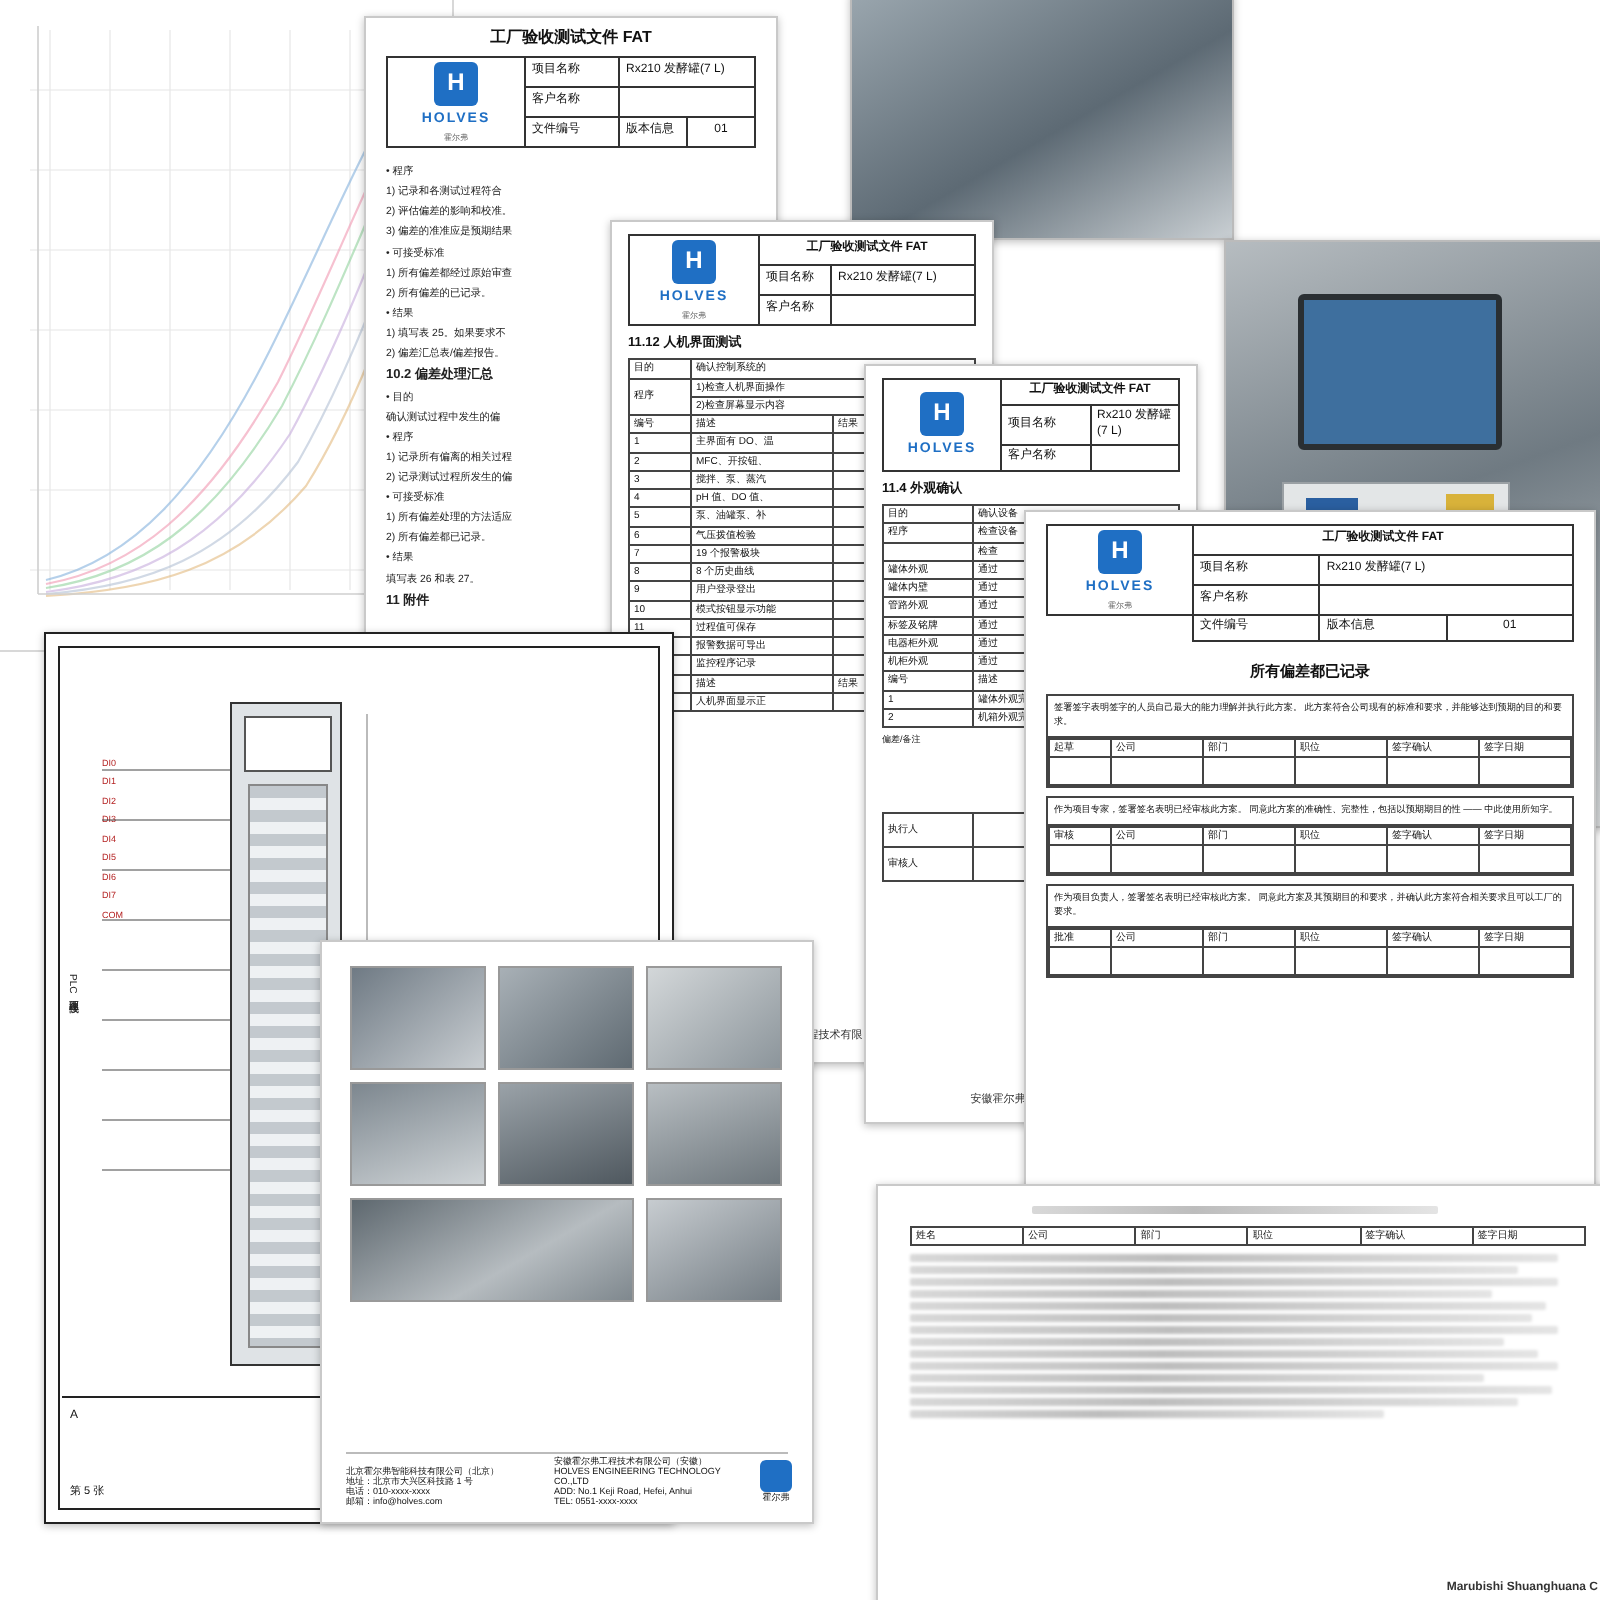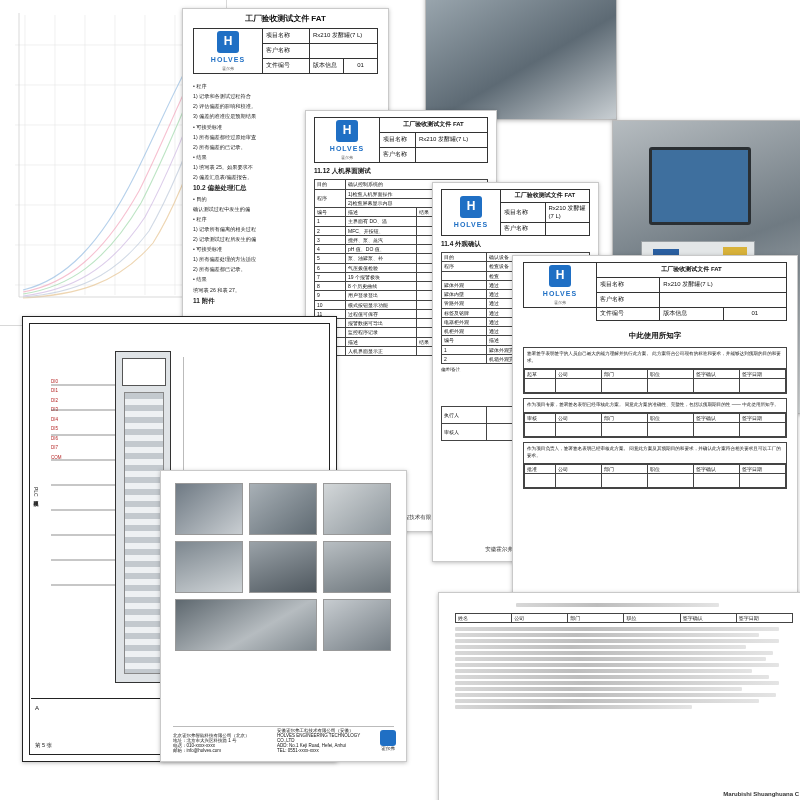--- a/index.html
+++ b/index.html
@@ -388,21 +388,21 @@
       </tr>
       <tr>
         <td style="border:none;"></td>
         <td>文件编号</td>
         <td style="width:52px;">版本信息</td>
         <td style="width:30px;text-align:center;">01</td>
       </tr>
     </tbody>
       </table>
 
-    <div style="text-align:center;font-size:7.5px;font-weight:bold;margin:10px 0 6px;">中此使用所知字</div>
+    <div style="text-align:center;font-size:7.5px;font-weight:bold;margin:10px 0 6px;">所有偏差都已记录</div>
 
     <div class="sign-block">
       <div class="note">签署签字表明签字的人员自己最大的能力理解并执行此方案。
 此方案符合公司现有的标准和要求，并能够达到预期的目的和要求。</div>
       <table class="grid-table">
         <tbody>
             <tr>
           <td style="width:26px;">起草</td>
           <td>公司</td>
           <td>部门</td>

